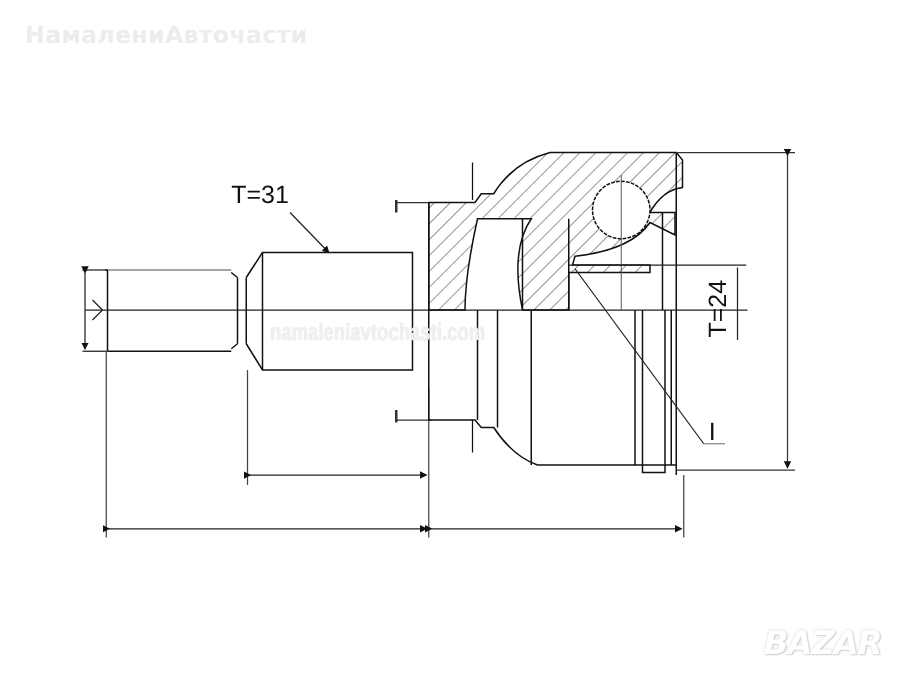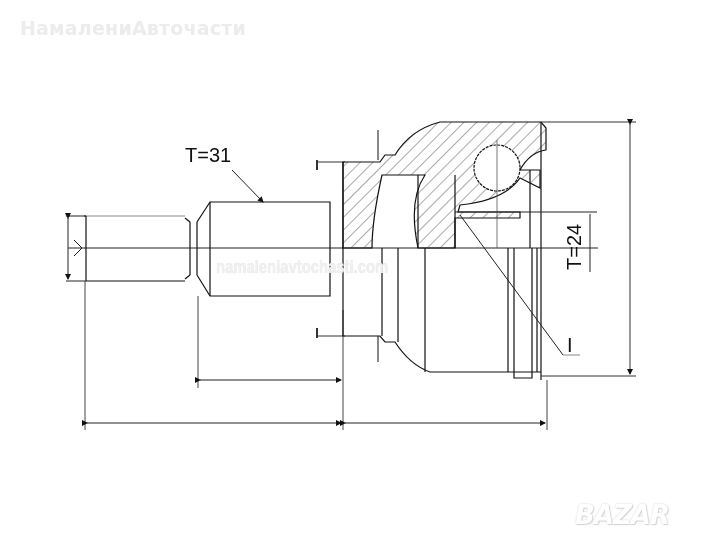--- a/index.html
+++ b/index.html
@@ -1,19 +1,19 @@
 <!DOCTYPE html>
 <html><head>
 <meta charset="utf-8">
 <style>
   html, body { margin: 0; padding: 0; background: #ffffff; }
   body { width: 718px; height: 549px; position: relative; overflow: hidden; font-family: "Liberation Sans", sans-serif; }
   .wm-top { position: absolute; left: 20px; top: 17px; font-size: 19px; font-weight: bold; color: #ececec; font-family: "DejaVu Sans", sans-serif; letter-spacing: 0.2px; }
   .wm-mid { position: absolute; left: 216px; top: 256px; font-size: 19px; font-weight: bold; color: #f0f0f0; font-family: "Liberation Sans Narrow", "Liberation Sans", sans-serif; transform: scaleX(0.78); transform-origin: left top; text-shadow: 0 0 1px #d8d8d8; }
-  .wm-logo { position: absolute; left: 575px; top: 500px; font-size: 26px; font-weight: bold; font-style: italic; color: #ffffff; font-family: "DejaVu Sans", sans-serif; text-shadow: 0 0 2px #cfcfcf, 1px 1px 1px #d5d5d5; letter-spacing: -1px; }
+  .wm-logo { position: absolute; left: 611px; top: 500px; font-size: 26px; font-weight: bold; font-style: italic; color: #ffffff; font-family: "DejaVu Sans", sans-serif; text-shadow: 0 0 2px #cfcfcf, 1px 1px 1px #d5d5d5; letter-spacing: -1px; }
   svg { position: absolute; left: 0; top: 0; }
   .lbl { font-family: "Liberation Sans", sans-serif; font-size: 20px; fill: #111; }
 </style>
 </head>
 <body>
 
 <div class="wm-top">НамалениАвточасти</div>
 
 <svg width="718" height="549" viewBox="0 0 718 549">
   <defs>

